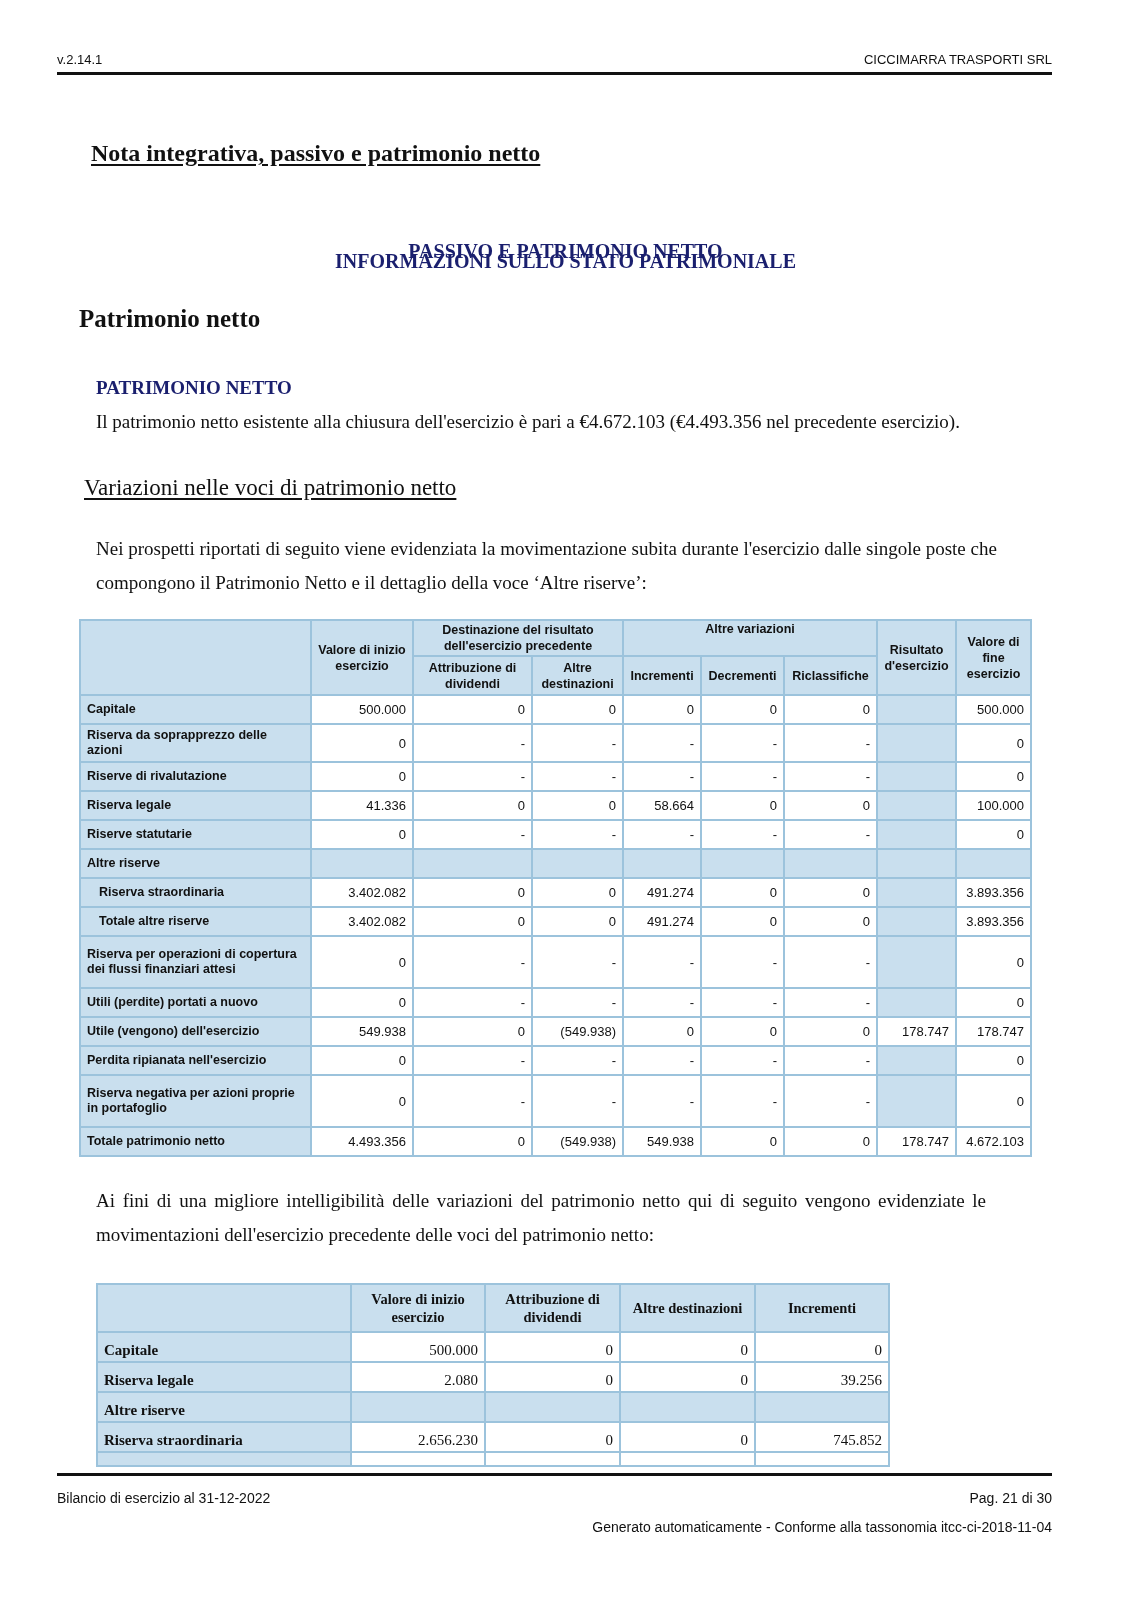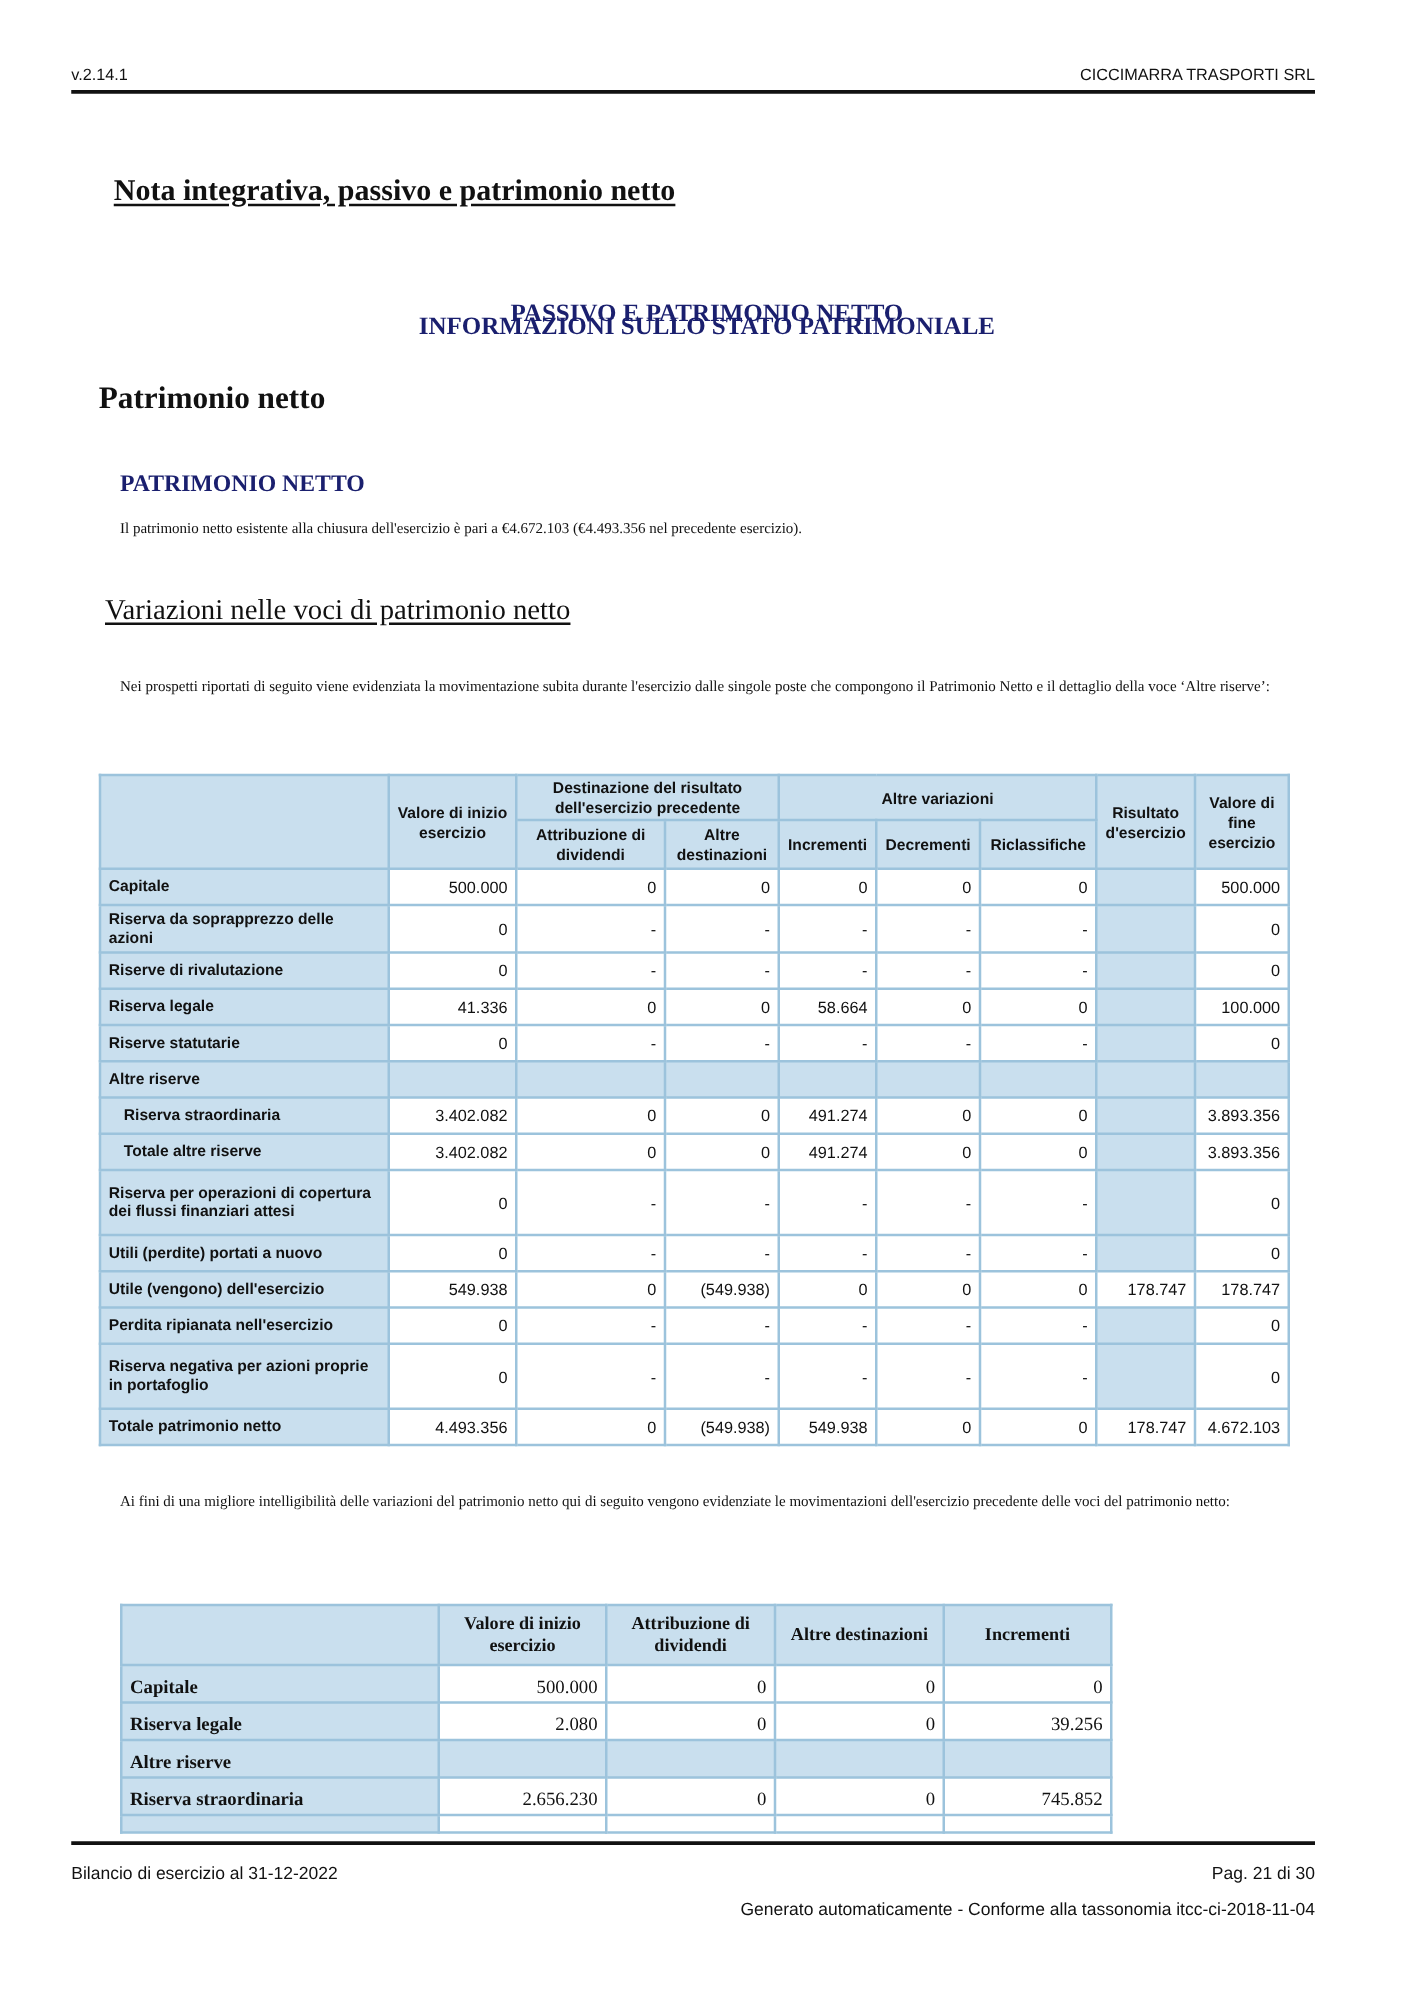--- a/index.html
+++ b/index.html
@@ -7,21 +7,21 @@
   .sans { font-family: "Liberation Sans", "DejaVu Sans", sans-serif; }
   .serif { font-family: "Liberation Serif", "DejaVu Serif", serif; }
 
   .hdr { position: absolute; left: 57px; right: 79px; top: 52px; font-size: 13px; display: flex; justify-content: space-between; }
   .hdr-rule { position: absolute; left: 57px; width: 995px; top: 72px; height: 3px; background: #111; }
 
   .h1 { position: absolute; left: 79px; top: 128px; font-size: 24px; font-weight: bold; text-decoration: underline; text-underline-offset: 3px; margin: 12px; }
   .center-title { position: absolute; left: 0; width: 1131px; text-align: center; font-size: 20px; font-weight: bold; color: #1a1f6e; }
   .h2 { position: absolute; left: 79px; top: 305px; font-size: 25px; font-weight: bold; margin: 0; }
   .h3 { position: absolute; left: 96px; top: 377px; font-size: 19px; font-weight: bold; color: #1a1f6e; margin: 0; }
-  .para { position: absolute; left: 96px; width: 900px; font-size: 12px; line-height: 34px; }
+  .para { position: absolute; left: 96px; width: 900px; font-size: 19px; line-height: 34px; }
   .h2u { position: absolute; left: 79px; top: 470px; font-size: 23px; text-decoration: underline; text-underline-offset: 3px; margin: 5px; font-weight: normal; }
 
   table { border-collapse: collapse; position: absolute; }
   .t1 { left: 79px; top: 619px; width: 951px; table-layout: fixed; font-size: 13px; }
   .t1 td, .t1 th { border: 2px solid #9cc3dc; padding: 0 6px; }
   .t1 th { background: #c9dfee; font-weight: bold; text-align: center; line-height: 16px; font-size: 12.5px; }
   .t1 td { height: 27px; text-align: right; background: #fff; }
   .t1 td.lbl { text-align: left; background: #c9dfee; font-weight: bold; font-size: 12.5px; line-height: 15px; }
   .t1 td.lbl.indent { padding-left: 18px; }
   .t1 td.shade { background: #c9dfee; }
@@ -70,21 +70,21 @@
       <col style="width:83px">
       <col style="width:93px">
       <col style="width:79px">
       <col style="width:75px">
   </colgroup>
   <thead>
     <tr style="height:36px;">
       <th rowspan="2"></th>
       <th rowspan="2">Valore di inizio esercizio</th>
       <th colspan="2">Destinazione del risultato dell'esercizio precedente</th>
-      <th colspan="3" style="vertical-align:top; padding-top:10px;">Altre variazioni</th>
+      <th colspan="3" style="vertical-align:top; ">Altre variazioni</th>
       <th rowspan="2">Risultato d'esercizio</th>
       <th rowspan="2">Valore di fine esercizio</th>
     </tr>
     <tr style="height:39px;">
       <th>Attribuzione di dividendi</th>
       <th>Altre destinazioni</th>
       <th>Incrementi</th>
       <th>Decrementi</th>
       <th>Riclassifiche</th>
     </tr>

